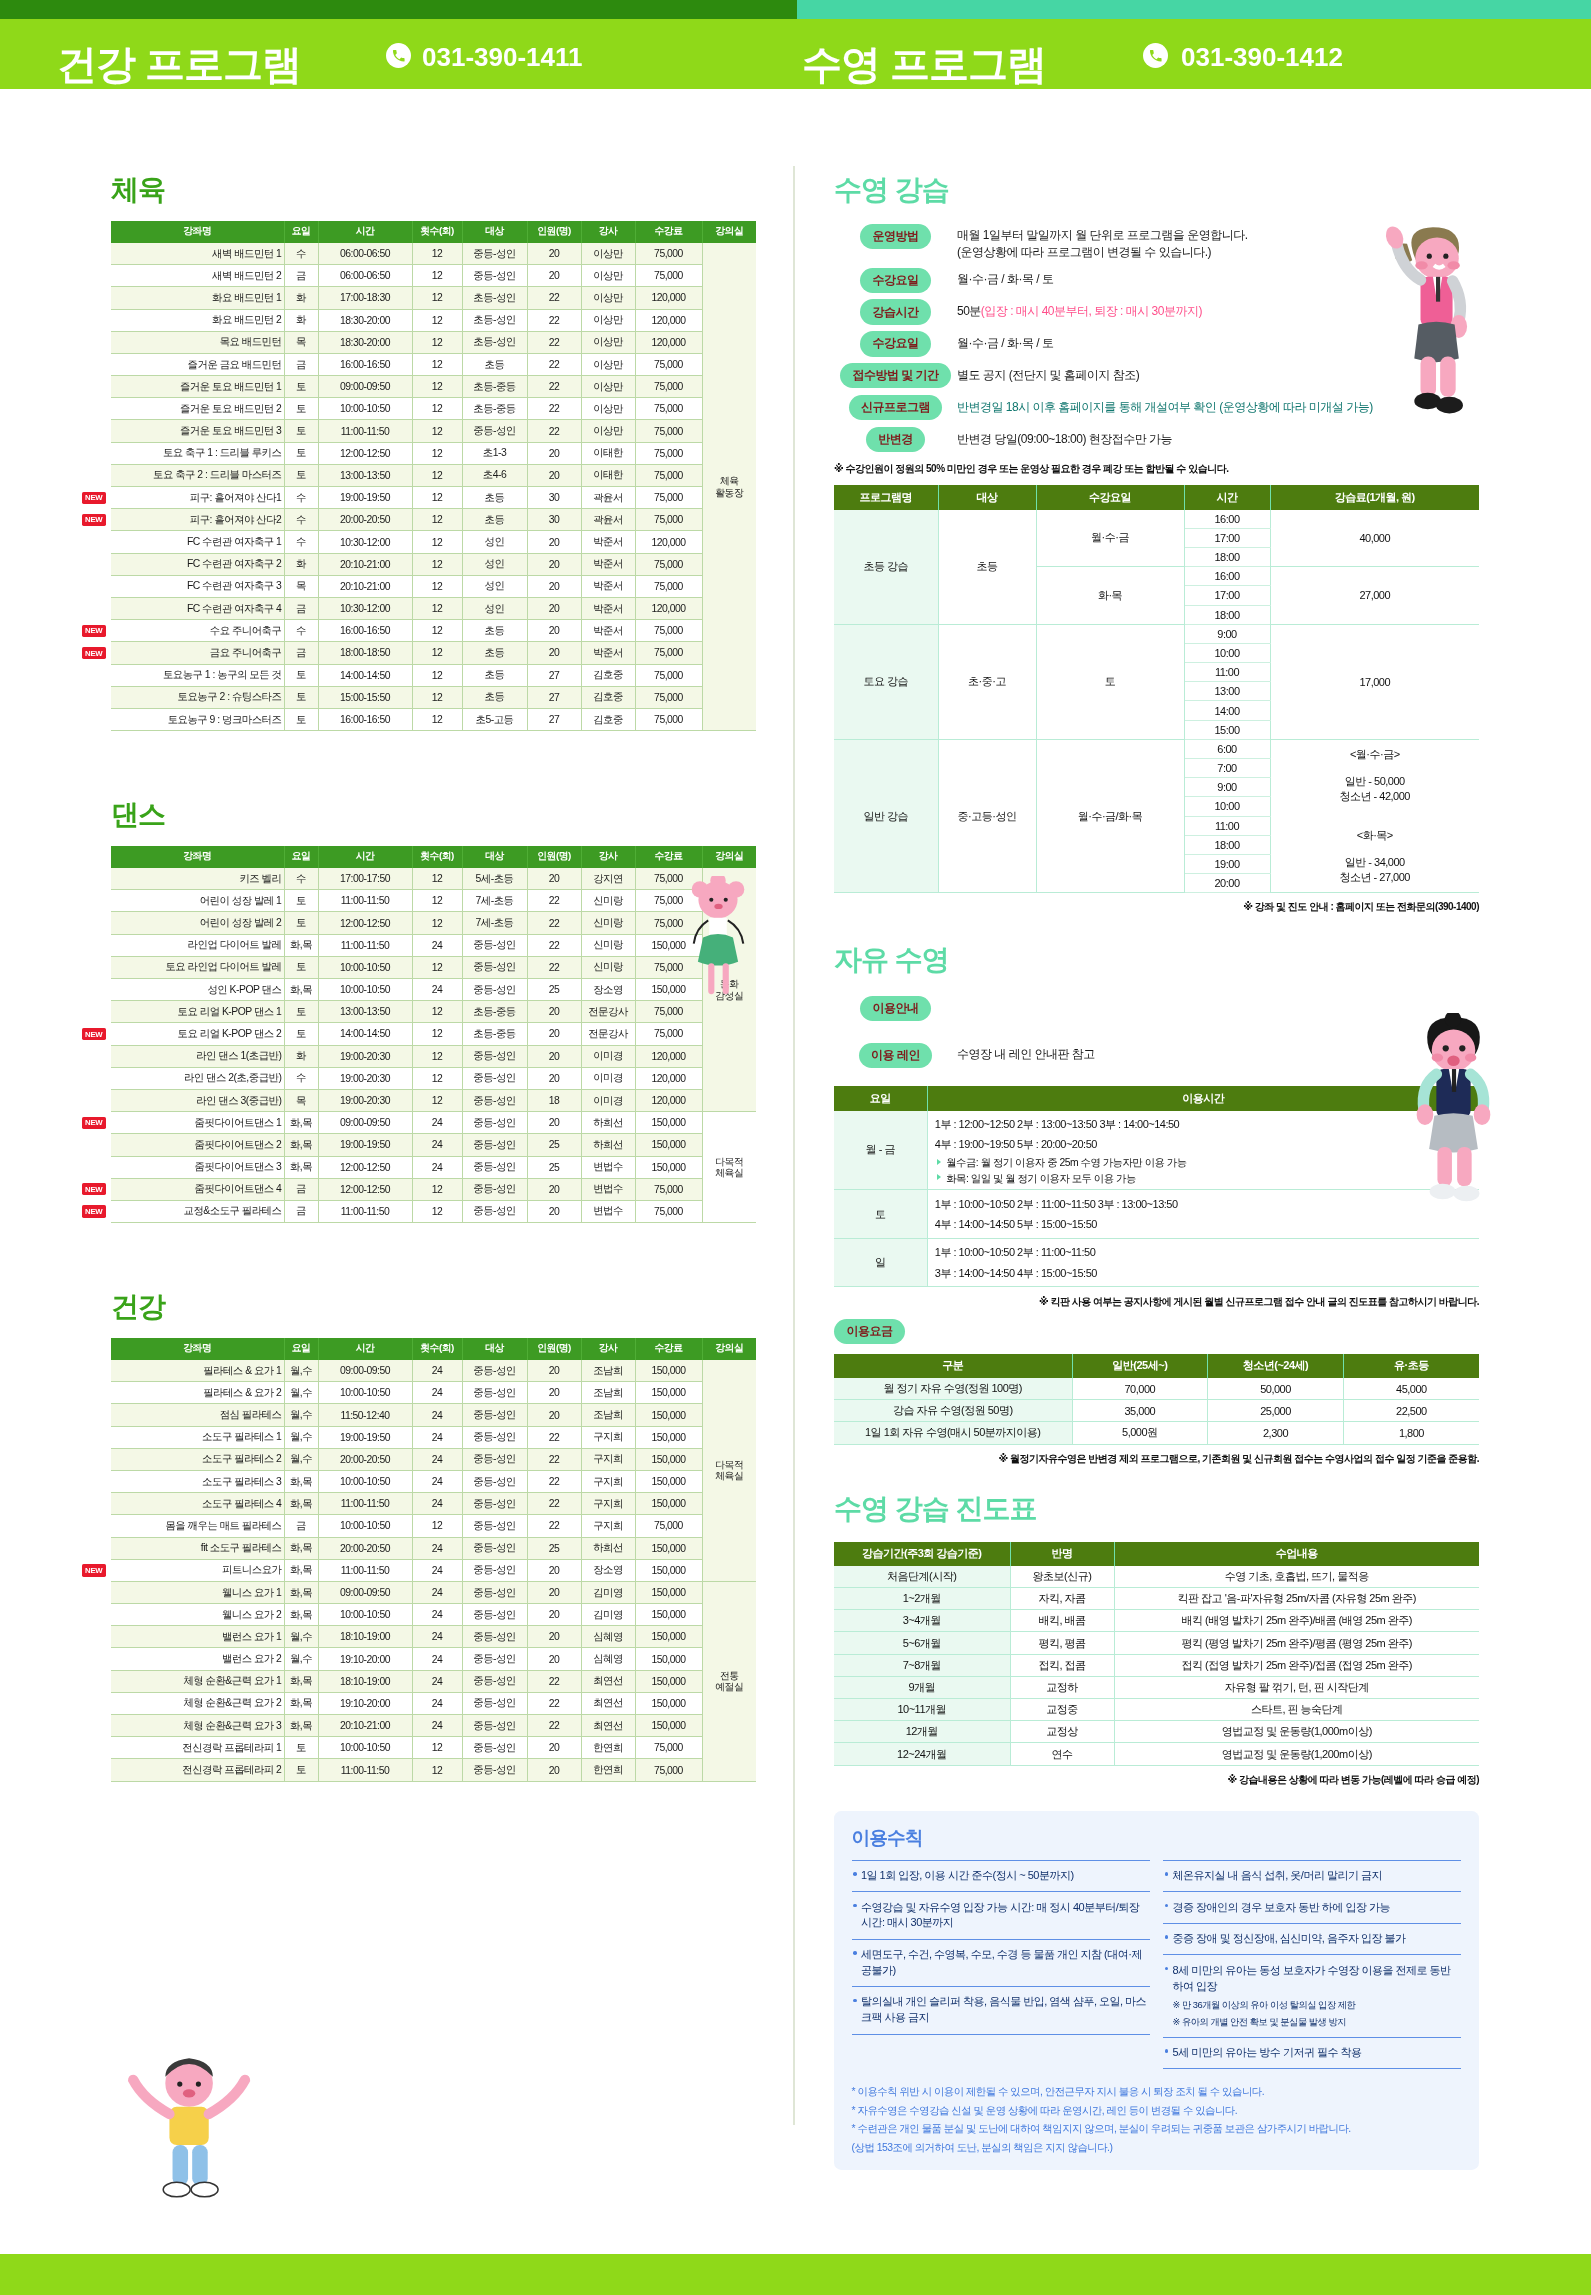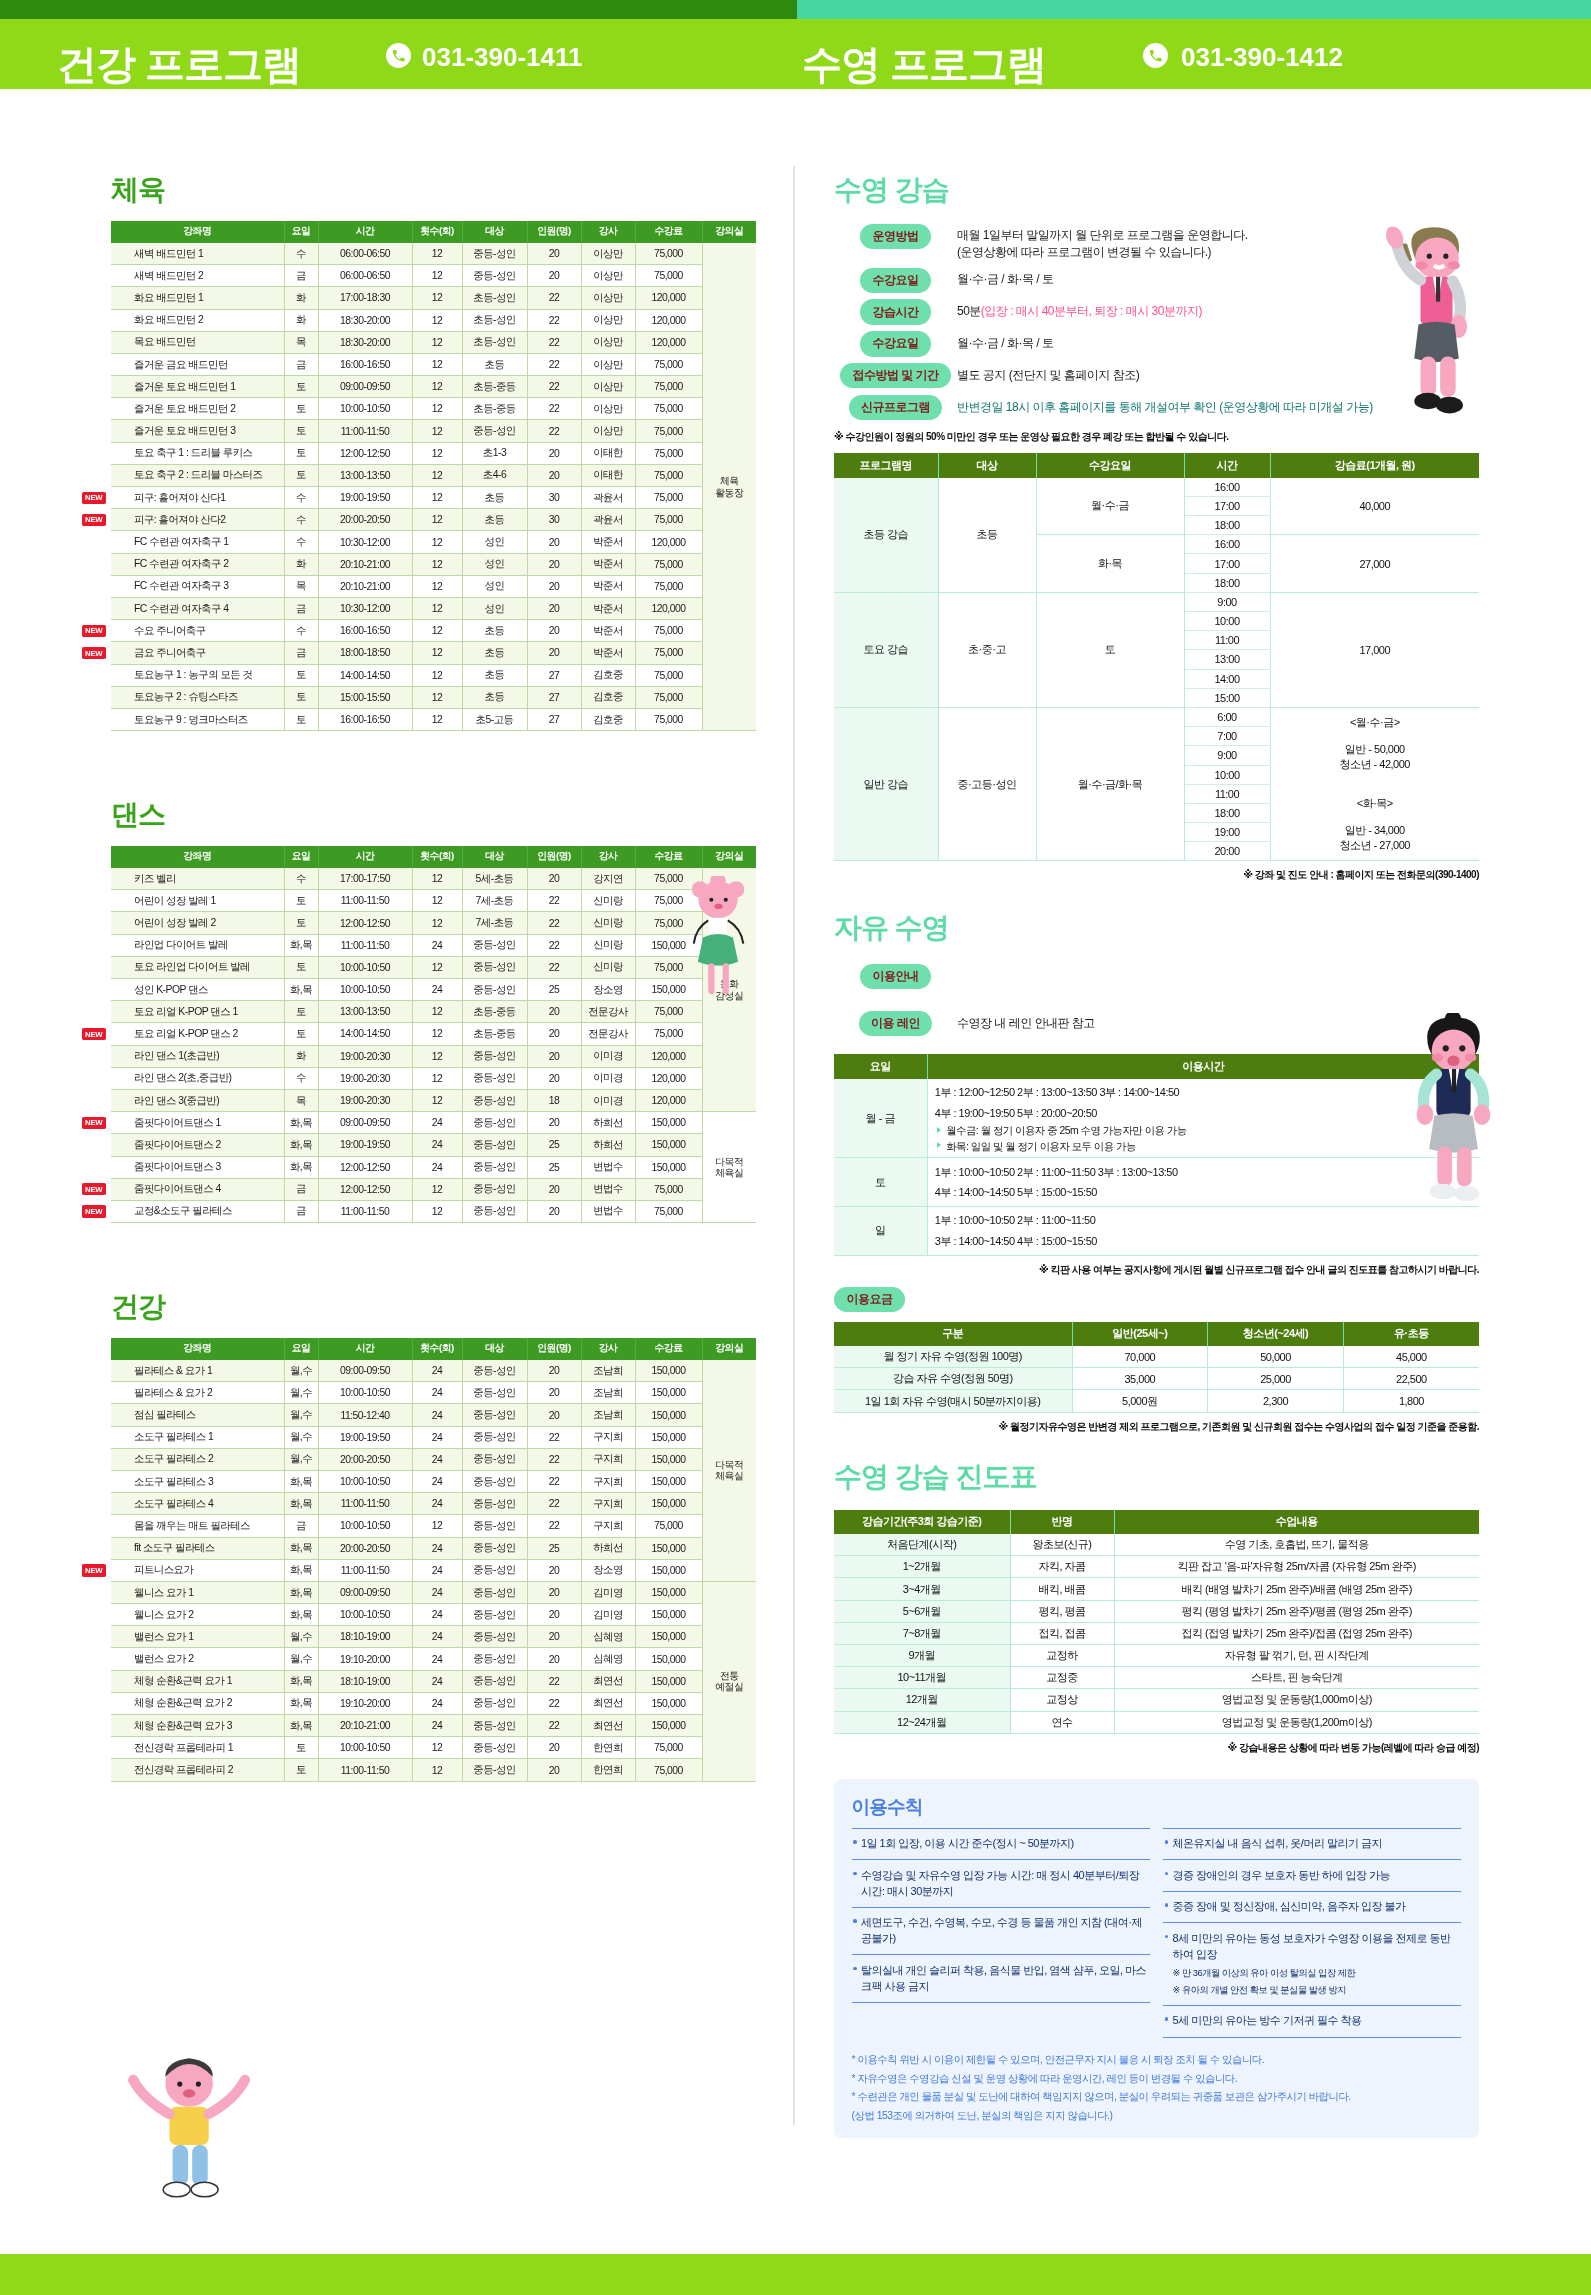--- a/index.html
+++ b/index.html
@@ -54,21 +54,21 @@
     background:#3d9b23; color:#fff; font-size:9.8px; font-weight:800;
     padding:4.7px 1px; border-right:0.5px solid #4fae35; letter-spacing:-0.5px;
   }
   table.sched th:last-child { border-right:none; }
   table.sched td {
     font-size:10.4px; color:#1a1a1a; padding:3.6px 2.1px; text-align:center;
     border-bottom:0.5px solid #bcd9a6; letter-spacing:-0.5px; height:19px;
     background:#ffffff;
   }
   table.sched tr.alt td { background:#f4f8e6; }
-  table.sched td.name { text-align:left; padding-left:23px; position:relative; }
+  table.sched td.name { text-align:right; padding-left:23px; position:relative; }
   table.sched td.sep { border-right:0.5px solid #bcd9a6; }
   table.sched td.room { border-left:0.5px solid #bcd9a6; font-size:9.8px; line-height:1.15; }
   .badge-new {
     position:absolute; left:-29.5px; top:50%; transform:translateY(-50%);
     background:#e8192c; color:#fff; font-size:7.8px; font-weight:800;
     padding:1.6px 3.6px; border-radius:1.6px; letter-spacing:-0.3px;
   }
 
   
   .pill {
@@ -891,20 +891,26 @@
           <span class="pill">접수방법 및 기간</span>
         </div>
             <div class="txt">별도 공지 (전단지 및 홈페이지 참조)</div>
           </div>
       <div class="infoline">
             <div class="pill-wrap">
           <span class="pill">신규프로그램</span>
         </div>
             <div class="txt pink">반변경일 18시 이후 홈페이지를 통해 개설여부 확인 (운영상황에 따라 미개설 가능)</div>
           </div>
+      <div class="infoline">
+            <div class="pill-wrap">
+          <span class="pill">반변경</span>
+        </div>
+            <div class="txt">반변경 당일(09:00~18:00) 현장접수만 가능</div>
+          </div>
     </div>
   <div style="height:3.1px"></div>
   <div class="note">※ 수강인원이 정원의 50% 미만인 경우 또는 운영상 필요한 경우 폐강 또는 합반될 수 있습니다.</div>
   <div style="height:9.3px"></div>
   <table class="mint" id="tbl-swim">
       <colgroup>
         <col style="width:104px">
         <col style="width:98px">
         <col style="width:148px">
         <col style="width:86px">

